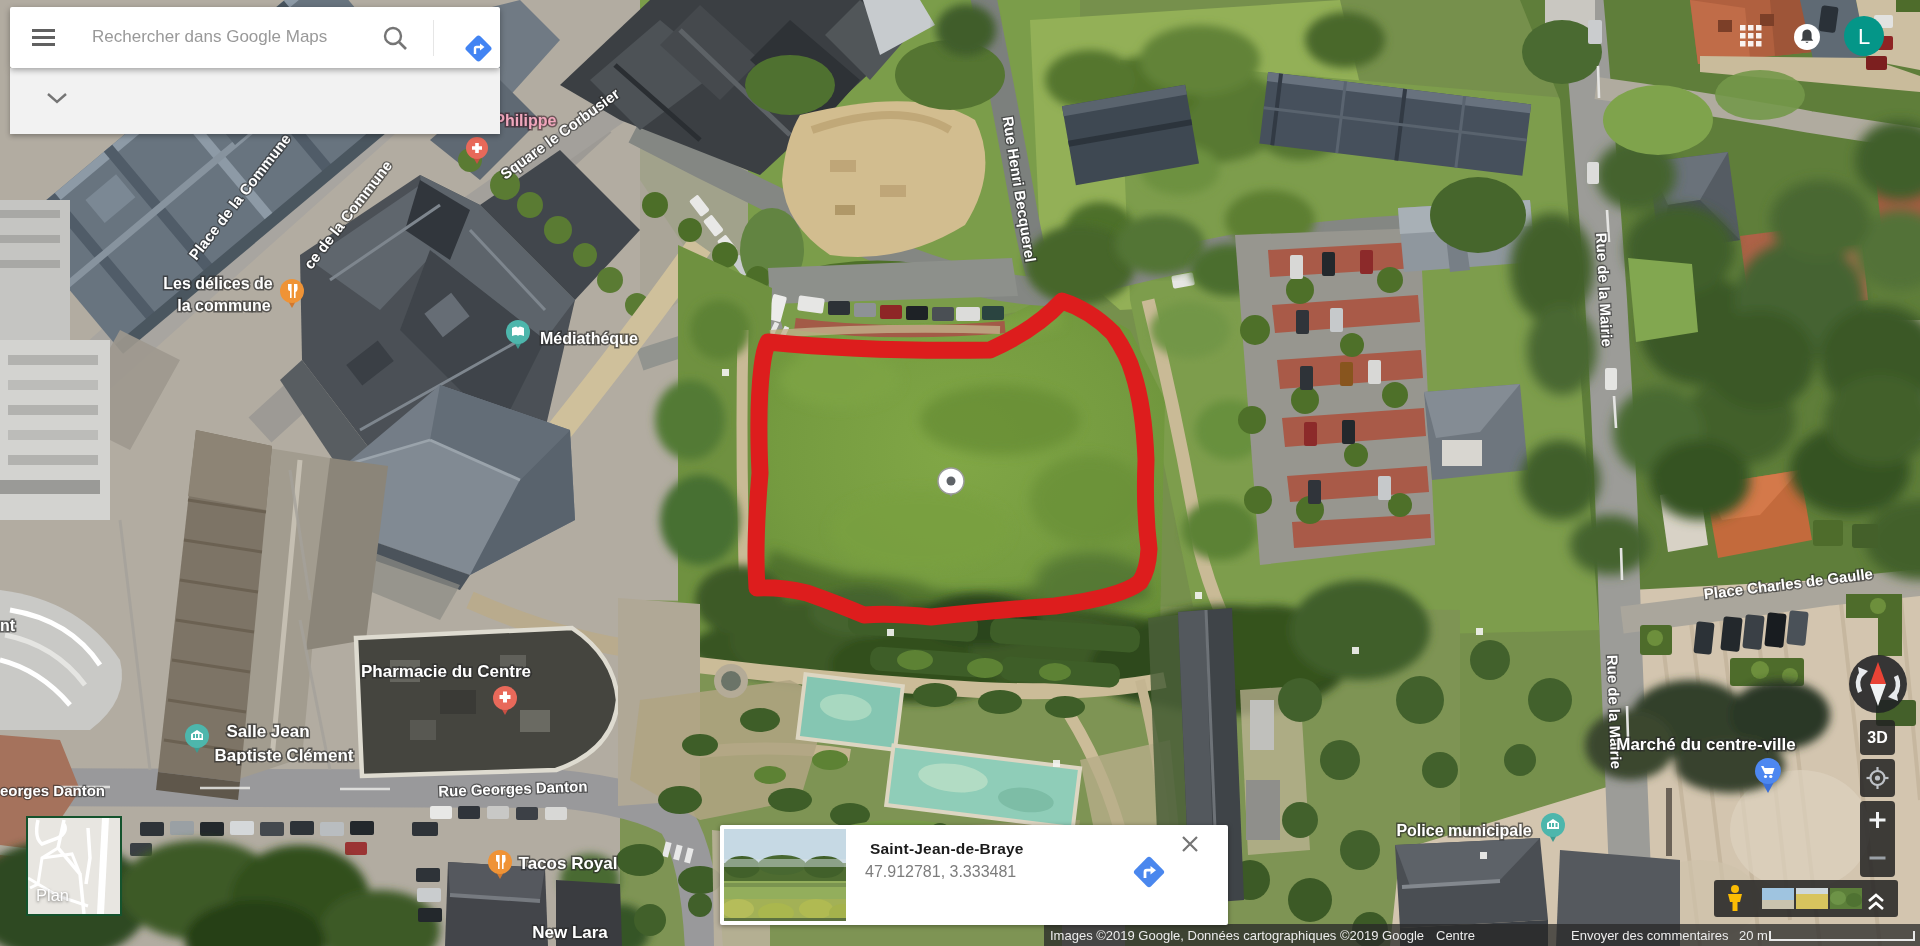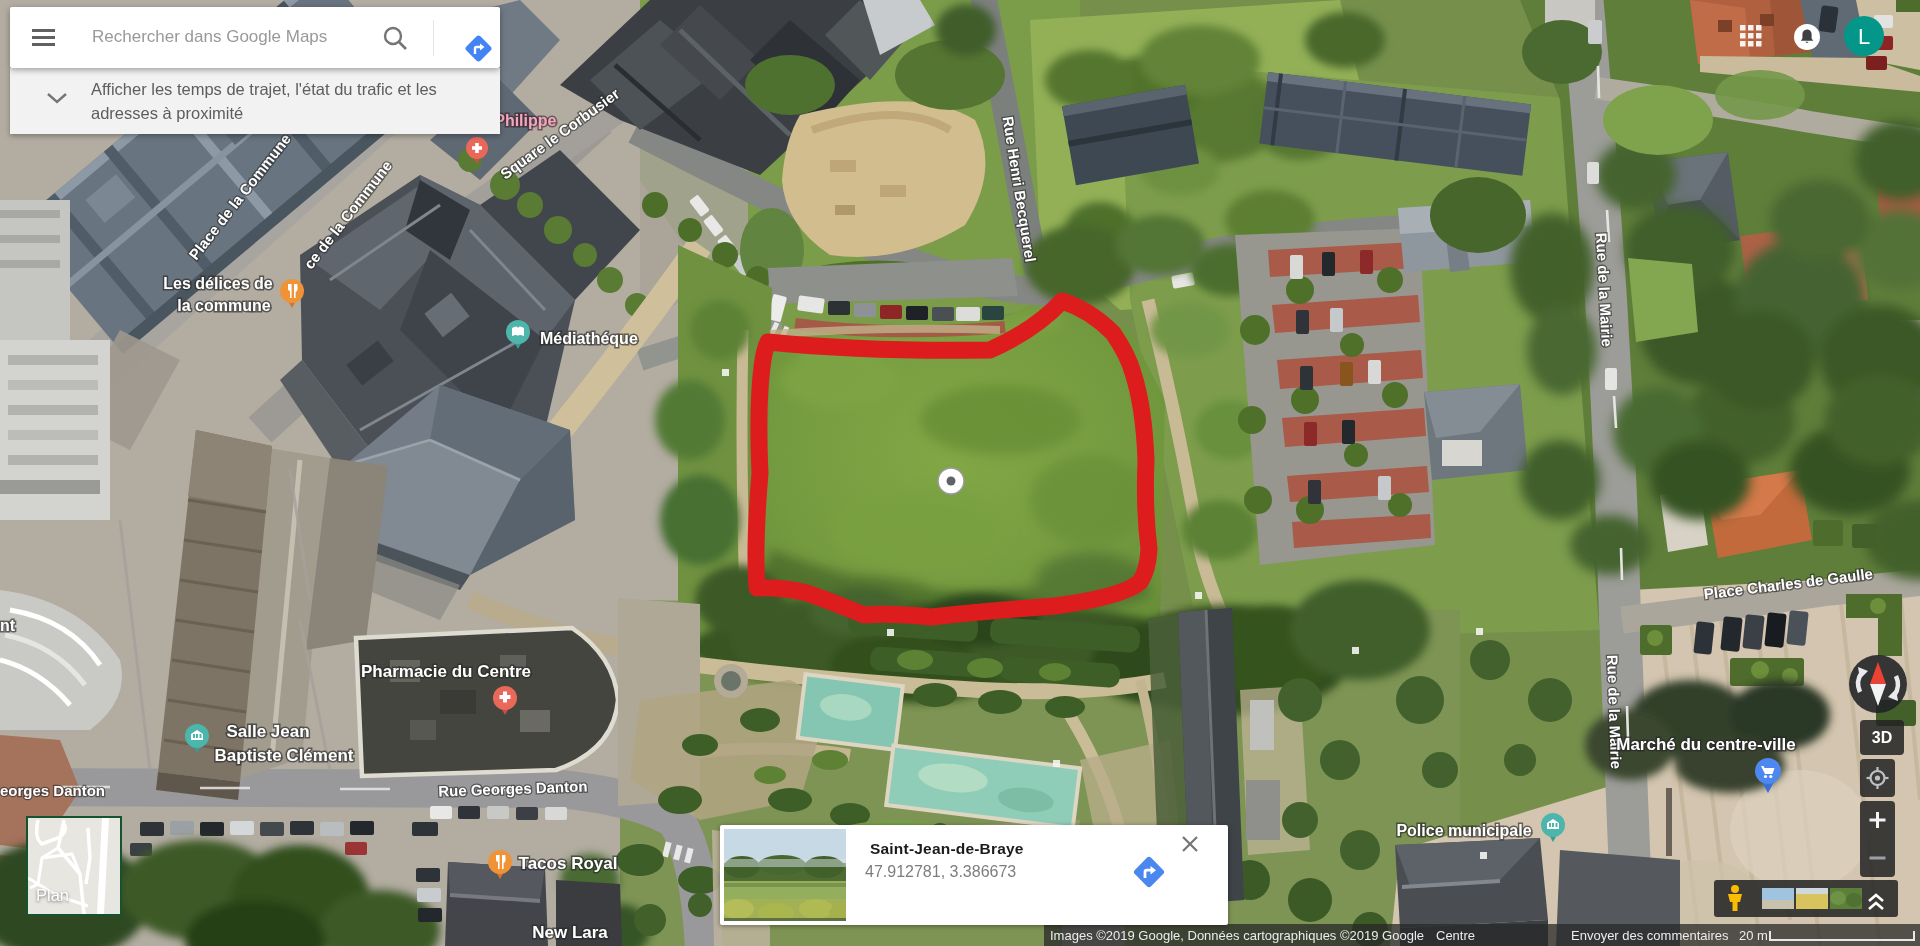--- a/index.html
+++ b/index.html
@@ -782,21 +782,20 @@
 <rect x="6.5" y="6.5" width="20" height="20" rx="3" transform="rotate(45 16.5 16.5)" fill="#4284f3"></rect>
 <path d="M13,22 L13,16.5 Q13,15 14.5,15 L19,15" fill="none" stroke="#fff" stroke-width="2.4"></path>
 <path d="M18,11.5 L22.5,15 L18,18.5 Z" fill="#fff"></path>
 </svg>
 </div>
 
 <div id="suggest">
 <svg class="abs" style="left:36px;top:24px;" width="22" height="14" viewBox="0 0 22 14">
 <path d="M2,2 L11,10 L20,2" fill="none" stroke="#757575" stroke-width="2.4"></path>
 </svg>
-<div class="txt">Afficher les temps de trajet, l'état du trafic et les<br>adresses à proximité</div>
 </div>
 
 <div class="abs" style="left:1740px;top:25px;width:23px;height:22px;z-index:28;">
 <svg width="23" height="22" viewBox="0 0 23 22">
 <g fill="rgba(255,255,255,.92)">
 <rect x="0" y="0" width="5.5" height="5.5"></rect>
         <rect x="8" y="0" width="5.5" height="5.5"></rect>
         <rect x="16" y="0" width="5.5" height="5.5"></rect>
 <rect x="0" y="8" width="5.5" height="5.5"></rect>
         <rect x="8" y="8" width="5.5" height="5.5"></rect>
@@ -829,41 +828,41 @@
 <rect y="70" width="122" height="22" fill="#a3b156"></rect>
 <ellipse cx="14" cy="80" rx="16" ry="10" fill="#b5bd5a"></ellipse>
 <ellipse cx="52" cy="84" rx="18" ry="10" fill="#aab74e"></ellipse>
 <ellipse cx="92" cy="80" rx="17" ry="10" fill="#b0ba52"></ellipse>
 <ellipse cx="118" cy="84" rx="13" ry="9" fill="#a5b24c"></ellipse>
 <rect y="54" width="122" height="4" fill="#7a9450"></rect>
 <rect y="89" width="122" height="3" fill="#5d7240"></rect>
 <rect y="30" width="122" height="8" fill="#d8e2e6" opacity=".5"></rect>
 </svg>
 <div class="abs" style="left:150px;top:15px;font-size:15.5px;font-weight:bold;color:#1b1b1b;letter-spacing:.2px;">Saint-Jean-de-Braye</div>
-<div class="abs" style="left:145px;top:38px;font-size:16px;color:#7d7d7d;">47.912781, 3.386673</div>
+<div class="abs" style="left:145px;top:38px;font-size:16px;color:#7d7d7d;">47.912781, 3.333481</div>
 <svg class="abs" style="left:410px;top:28px;" width="38" height="38" viewBox="0 0 38 38">
 <rect x="7.5" y="7.5" width="23" height="23" rx="3" transform="rotate(45 19 19)" fill="#4a87ee"></rect>
 <path d="M15,25 L15,19 Q15,17.2 16.8,17.2 L22,17.2" fill="none" stroke="#fff" stroke-width="2.8"></path>
 <path d="M20.5,13 L26,17.2 L20.5,21.5 Z" fill="#fff"></path>
 </svg>
 <svg class="abs" style="left:459px;top:8px;" width="22" height="22" viewBox="0 0 22 22">
 <path d="M4,4 L18,18 M18,4 L4,18" stroke="#757575" stroke-width="2.2"></path>
 </svg>
 </div>
 
 <svg class="abs" style="left:1848px;top:654px;z-index:26;" width="60" height="60" viewBox="0 0 60 60">
 <circle cx="30" cy="30" r="29" fill="rgba(32,33,36,.88)"></circle>
 <path d="M12,38 A20,20 0 0 1 14,18" fill="none" stroke="#e8eaed" stroke-width="4.5"></path>
 <path d="M10,13 L20,17 L12,25 Z" fill="#e8eaed"></path>
 <path d="M48,22 A20,20 0 0 1 46,42" fill="none" stroke="#e8eaed" stroke-width="4.5"></path>
 <path d="M50,47 L40,43 L48,35 Z" fill="#e8eaed"></path>
 <path d="M30,8 L38,30 L22,30 Z" fill="#ea4335"></path>
 <path d="M30,52 L38,30 L22,30 Z" fill="#f1f3f4"></path>
 </svg>
-<div class="darkbtn" style="left:1860px;top:720px;width:44px;height:35px;color:#fff;font-size:16px;font-weight:bold;text-align:center;line-height:35px;">3D</div>
+<div class="darkbtn" style="left:1860px;top:720px;width:35px;height:35px;color:#fff;font-size:16px;font-weight:bold;text-align:center;line-height:35px;">3D</div>
 <div class="darkbtn" style="left:1860px;top:759px;width:35px;height:38px;">
 <svg width="35" height="38" viewBox="0 0 35 38">
 <circle cx="17.5" cy="19" r="7" fill="none" stroke="#bdc1c6" stroke-width="2.2"></circle>
 <circle cx="17.5" cy="19" r="2.6" fill="#bdc1c6"></circle>
 <line x1="17.5" y1="8" x2="17.5" y2="12" stroke="#bdc1c6" stroke-width="2.2"></line>
 <line x1="17.5" y1="26" x2="17.5" y2="30" stroke="#bdc1c6" stroke-width="2.2"></line>
 <line x1="6.5" y1="19" x2="10.5" y2="19" stroke="#bdc1c6" stroke-width="2.2"></line>
 <line x1="24.5" y1="19" x2="28.5" y2="19" stroke="#bdc1c6" stroke-width="2.2"></line>
 </svg>
 </div>

